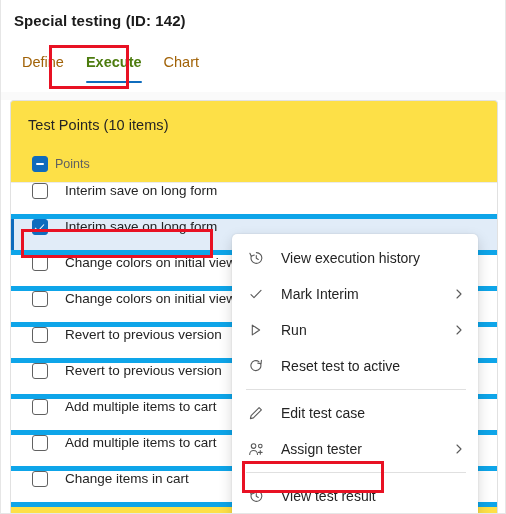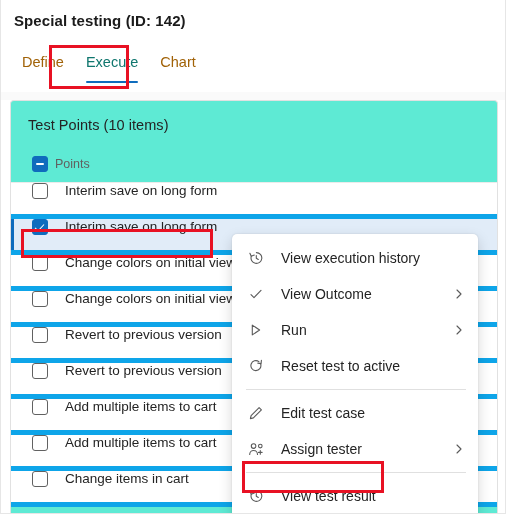--- a/index.html
+++ b/index.html
@@ -62,22 +62,22 @@
     height: 44px;
     display: flex;
     align-items: center;
     padding: 0 11px;
     font-size: 14.5px;
     color: #a16207;
     cursor: pointer;
     white-space: nowrap;
   }
   .tab.active {
-    color: #0f766e;
-    font-weight: 400;
+    color: #4d7c0f;
+    font-weight: 700;
   }
   .tab.active::after {
     content: "";
     position: absolute;
     left: 11px;
     right: 11px;
     bottom: 1px;
     height: 2.5px;
     background: #0f6cbd;
     border-radius: 2px;
@@ -90,21 +90,21 @@
     height: 8px;
     background: #fafafa;
   }
 
   
   .panel {
     position: absolute;
     left: 9px; top: 100px;
     width: 488px;
     height: 413px;
-    background: #5eead4;
+    background: #fde047;
     border: 1px solid #e1e1e1;
     border-bottom: none;
     border-radius: 4px 4px 0 0;
     box-sizing: border-box;
     overflow: hidden;
   }
   .panel-title {
     font-size: 14.5px;
     color: #242424;
     padding: 16px 0 0 17px;
@@ -357,21 +357,21 @@
       </span>
       <span class="mi-label">View execution history</span>
     </div>
 
     <div class="menu-item">
       <span class="mi-icon">
         <svg width="16" height="16" viewBox="0 0 16 16" fill="none" stroke="currentColor" stroke-width="1.1">
           <path d="M3 8.6l3 3 7-7.2" stroke-linecap="round" stroke-linejoin="round"></path>
         </svg>
       </span>
-      <span class="mi-label">View Outcome</span>
+      <span class="mi-label">Mark Interim</span>
       <span class="mi-chevron">
         <svg width="12" height="12" viewBox="0 0 12 12" fill="none" stroke="currentColor" stroke-width="1.1">
           <path d="M4 2l4 4-4 4" stroke-linecap="round" stroke-linejoin="round"></path>
         </svg>
       </span>
     </div>
 
     <div class="menu-item">
       <span class="mi-icon">
         <svg width="16" height="16" viewBox="0 0 16 16" fill="none" stroke="currentColor" stroke-width="1.1">

